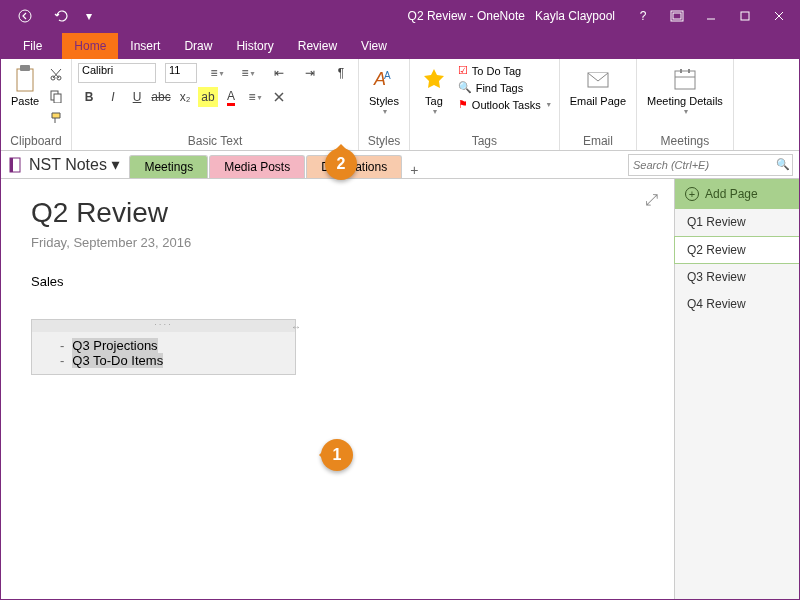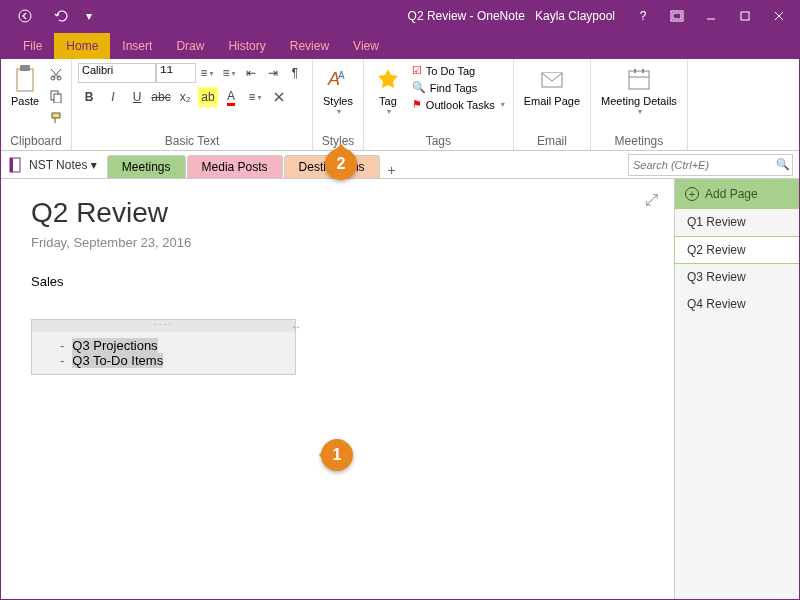--- a/index.html
+++ b/index.html
@@ -5,45 +5,45 @@
 * { margin: 0; padding: 0; box-sizing: border-box; font-family: "Segoe UI", sans-serif; }
 body { width: 800px; height: 600px; overflow: hidden; background: #fff; border: 1px solid #7b2a7d; }
 .titlebar { height: 30px; background: #7b2a7d; color: #fff; display: flex; align-items: center; font-size: 12px; }
 .titlebar .left { display: flex; gap: 4px; padding-left: 8px; align-items: center; }
 .titlebar .center { flex: 1; text-align: right; }
 .titlebar .right { display: flex; gap: 2px; align-items: center; padding-right: 4px; }
 .titlebar .icon-btn { width: 32px; height: 28px; display: flex; align-items: center; justify-content: center; cursor: pointer; }
 .titlebar .icon-btn svg { stroke: #fff; fill: none; }
 .titlebar .user { padding: 0 10px; }
 .menubar { height: 28px; background: #7b2a7d; display: flex; align-items: flex-end; padding-left: 10px; }
-.menubar .tab { padding: 6px 12px; color: #fca5a5; font-size: 12px; cursor: pointer; }
-.menubar .tab.active { background: #eab308; color: #7b2a7d; }
+.menubar .tab { padding: 6px 12px; color: #ffffff; font-size: 12px; cursor: pointer; }
+.menubar .tab.active { background: #f97316; color: #7b2a7d; margin-left: 8px; }
 .ribbon { height: 92px; background: #fff; border-bottom: 1px solid #ccc; display: flex; }
 .ribbon-group { border-right: 1px solid #e0e0e0; padding: 4px 6px 2px 6px; display: flex; flex-direction: column; }
 .ribbon-group .body { flex: 1; display: flex; align-items: flex-start; gap: 4px; }
 .ribbon-group .label { text-align: center; font-size: 12px; color: #666; padding-top: 2px; }
 .paste-btn { display: flex; flex-direction: column; align-items: center; width: 36px; cursor: pointer; }
 .paste-btn svg { width: 28px; height: 32px; }
 .paste-btn span { font-size: 11px; }
 .mini-col { display: flex; flex-direction: column; gap: 4px; padding-top: 2px; }
 .mini-btn { width: 18px; height: 18px; display: flex; align-items: center; justify-content: center; cursor: pointer; }
-.font-row { display: flex; gap: 0; align-items: center; }
+.font-row { display: flex; gap: 9px; align-items: center; }
 .font-select { border: 1px solid #ccc; background: #fff; font-size: 11px; height: 20px; }
 .font-name { width: 78px; padding: 0 3px; }
-.font-size { width: 40px; padding: 0 3px; font-family: Liberation Mono, monospace; }
+.font-size { width: 32px; padding: 0 3px; }
 .basic-text { display: flex; flex-direction: column; gap: 3px; }
 .btn-row { display: flex; gap: 2px; }
 .fmt-btn { width: 22px; height: 20px; display: flex; align-items: center; justify-content: center; font-size: 12px; cursor: pointer; color: #444; border: 1px solid transparent; }
 .big-btn { display: flex; flex-direction: column; align-items: center; padding: 2px 4px; cursor: pointer; font-size: 11px; }
 .big-btn svg { width: 28px; height: 30px; }
 .tag-list { display: flex; flex-direction: column; gap: 2px; font-size: 11px; }
 .tag-item { display: flex; align-items: center; gap: 4px; cursor: pointer; padding: 1px 2px; }
 .notebook-bar { height: 28px; background: #fff; border-bottom: 1px solid #ccc; display: flex; align-items: center; padding: 0 6px; }
 .nb-icon { width: 18px; height: 18px; margin-right: 4px; }
-.nb-title { font-size: 12px; color: #333; cursor: pointer; }
+.nb-title { font-size: 16px; color: #333; cursor: pointer; }
 .section-tabs { display: flex; margin-left: 10px; height: 100%; align-items: flex-end; }
 .section-tab { padding: 4px 14px; font-size: 12px; border: 1px solid #ccc; border-bottom: none; margin-right: 1px; cursor: pointer; border-radius: 3px 3px 0 0; }
 .st-green { background: #a8d08d; }
 .st-pink { background: #f4b6c2; }
 .st-salmon { background: #f8cbad; }
 .add-sec { width: 22px; text-align: center; font-size: 14px; color: #666; cursor: pointer; }
 .search-box { margin-left: auto; border: 1px solid #ccc; width: 165px; height: 22px; display: flex; align-items: center; padding: 0 4px; font-size: 11px; color: #888; }
 .search-box input { border: none; outline: none; flex: 1; font-size: 11px; font-style: italic; }
 .content-area { display: flex; height: calc(600px - 30px - 28px - 92px - 28px); }
 .page { flex: 1; padding: 18px 30px; position: relative; overflow: hidden; }

